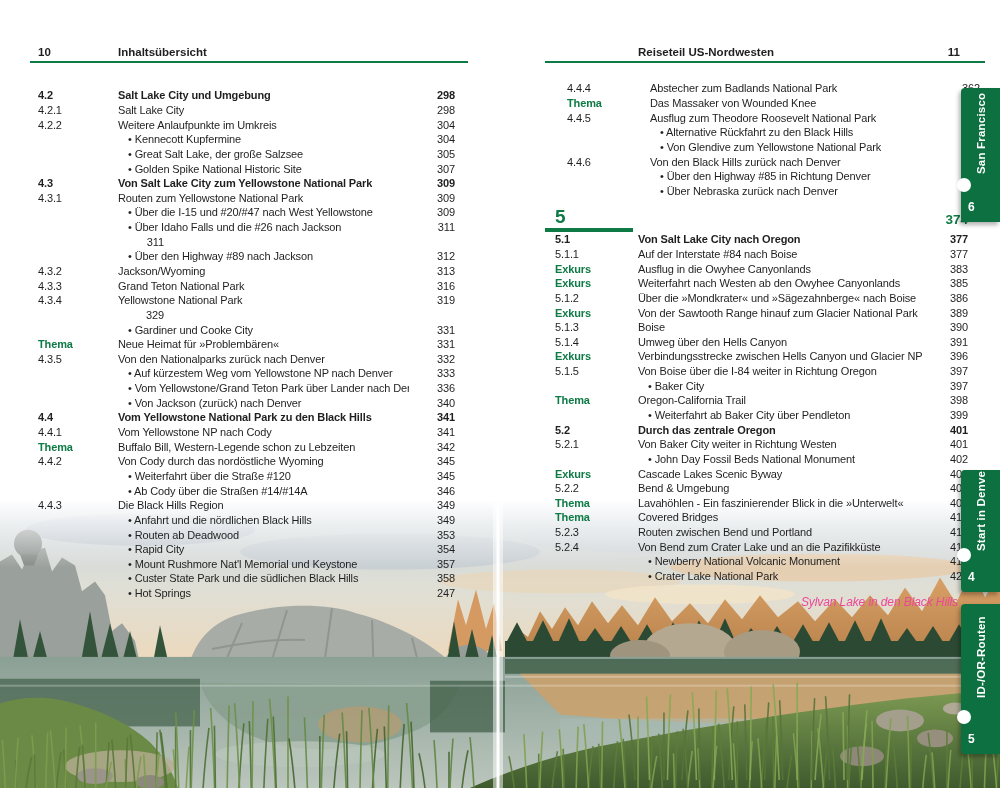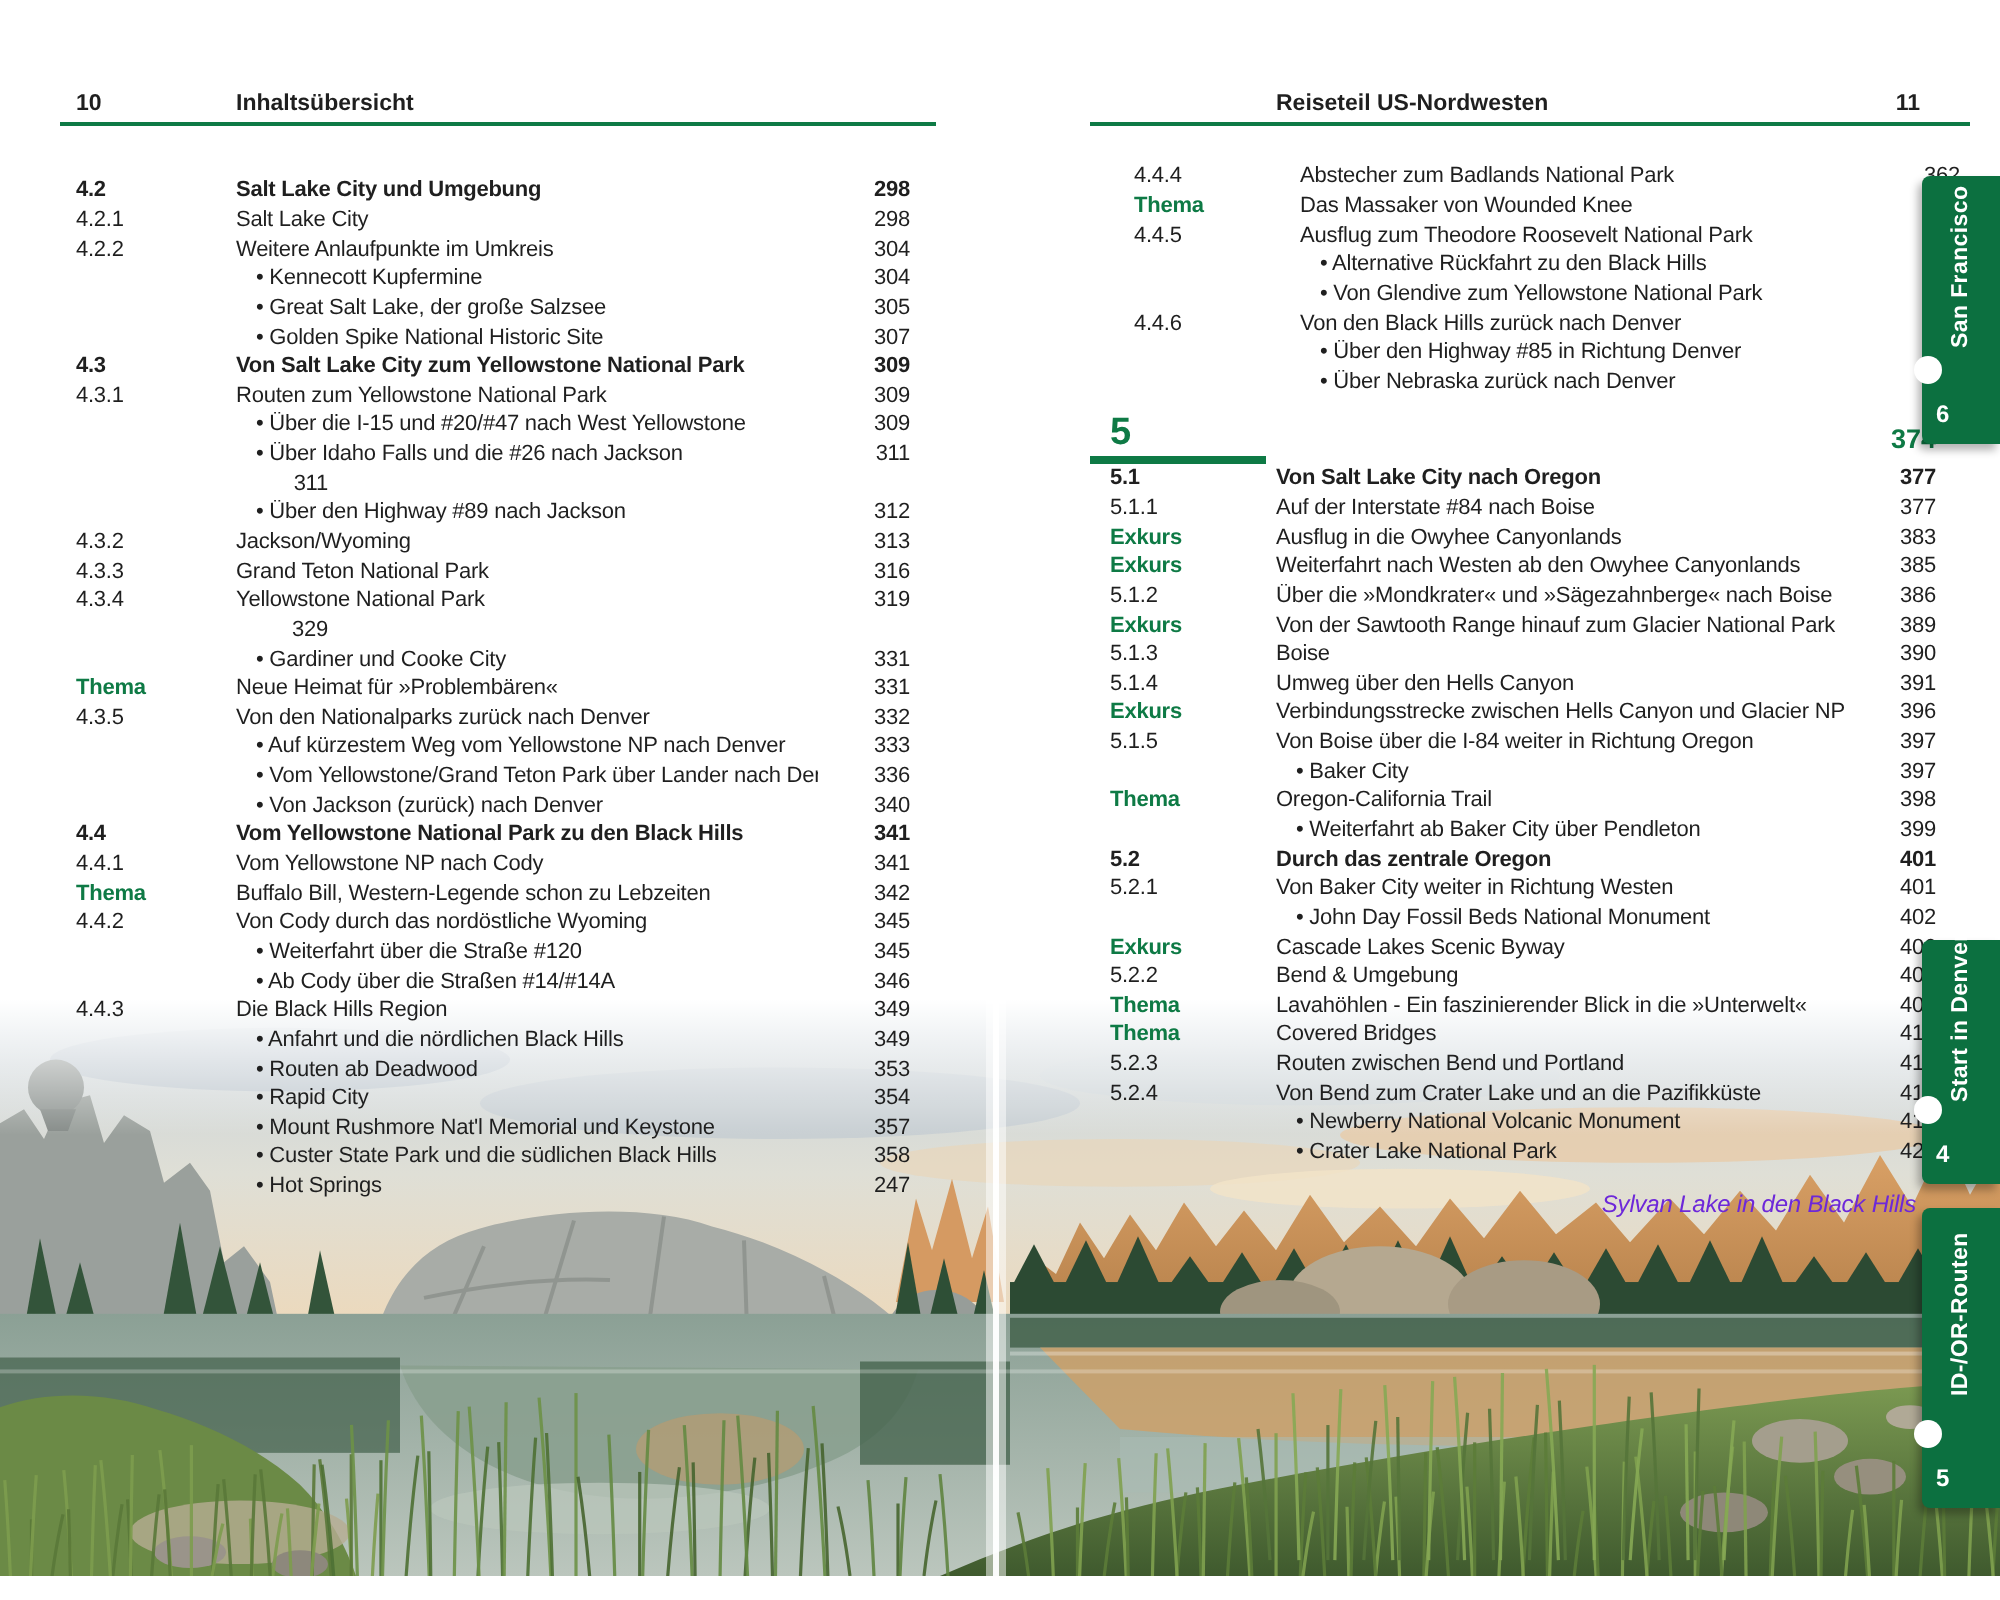--- a/index.html
+++ b/index.html
@@ -37,21 +37,21 @@
   .row.thema .rnum,.row.exkurs .rnum{color:var(--accent);font-weight:bold;}
   .row.bullet .rlabel{padding-left:10px;}
   
   .chapter{position:absolute;left:545px;top:202px;width:423px;height:31px;z-index:3;}
   .ch-underline{position:absolute;left:0;top:26px;width:88px;height:4px;background:var(--accent);}
   .ch-num{position:absolute;left:10px;bottom:5px;font-size:19px;font-weight:bold;color:var(--accent);}
   .ch-title{position:absolute;left:93px;bottom:6px;font-size:15px;font-weight:bold;color:var(--accent);letter-spacing:-0.2px;}
   .ch-page{position:absolute;right:0;bottom:6px;font-size:13.5px;font-weight:bold;color:var(--accent);}
   
   #photo{position:absolute;left:0;top:500px;width:1000px;height:288px;z-index:1;}
-  .caption{position:absolute;top:595px;right:42px;z-index:4;font-size:12px;font-style:italic;color:#6d28d9;letter-spacing:-0.1px;}
+  .caption{position:absolute;top:595px;right:42px;z-index:4;font-size:12px;font-style:italic;color:#ec4899;letter-spacing:-0.1px;}
   
   .tab{position:absolute;left:961px;width:39px;background:var(--tabgreen);
        border-radius:4px 0 0 4px;box-shadow:-2px 3px 4px rgba(0,0,0,.3);z-index:5;}
   .tab-label{position:absolute;top:6px;left:0;right:0;bottom:50px;display:flex;align-items:center;justify-content:center;
        writing-mode:vertical-rl;transform:rotate(180deg);color:#fff;font-weight:bold;font-size:11.5px;letter-spacing:0.2px;white-space:nowrap;}
   .tab-notch{position:absolute;left:-4px;bottom:30px;width:14px;height:14px;border-radius:50%;background:#fff;}
   .tab-num{position:absolute;left:7px;bottom:8px;color:#fff;font-weight:bold;font-size:12px;}
   #tab-0{top:88px;height:134px;}
   #tab-1{top:470px;height:122px;}
   #tab-2{top:604px;height:150px;}

